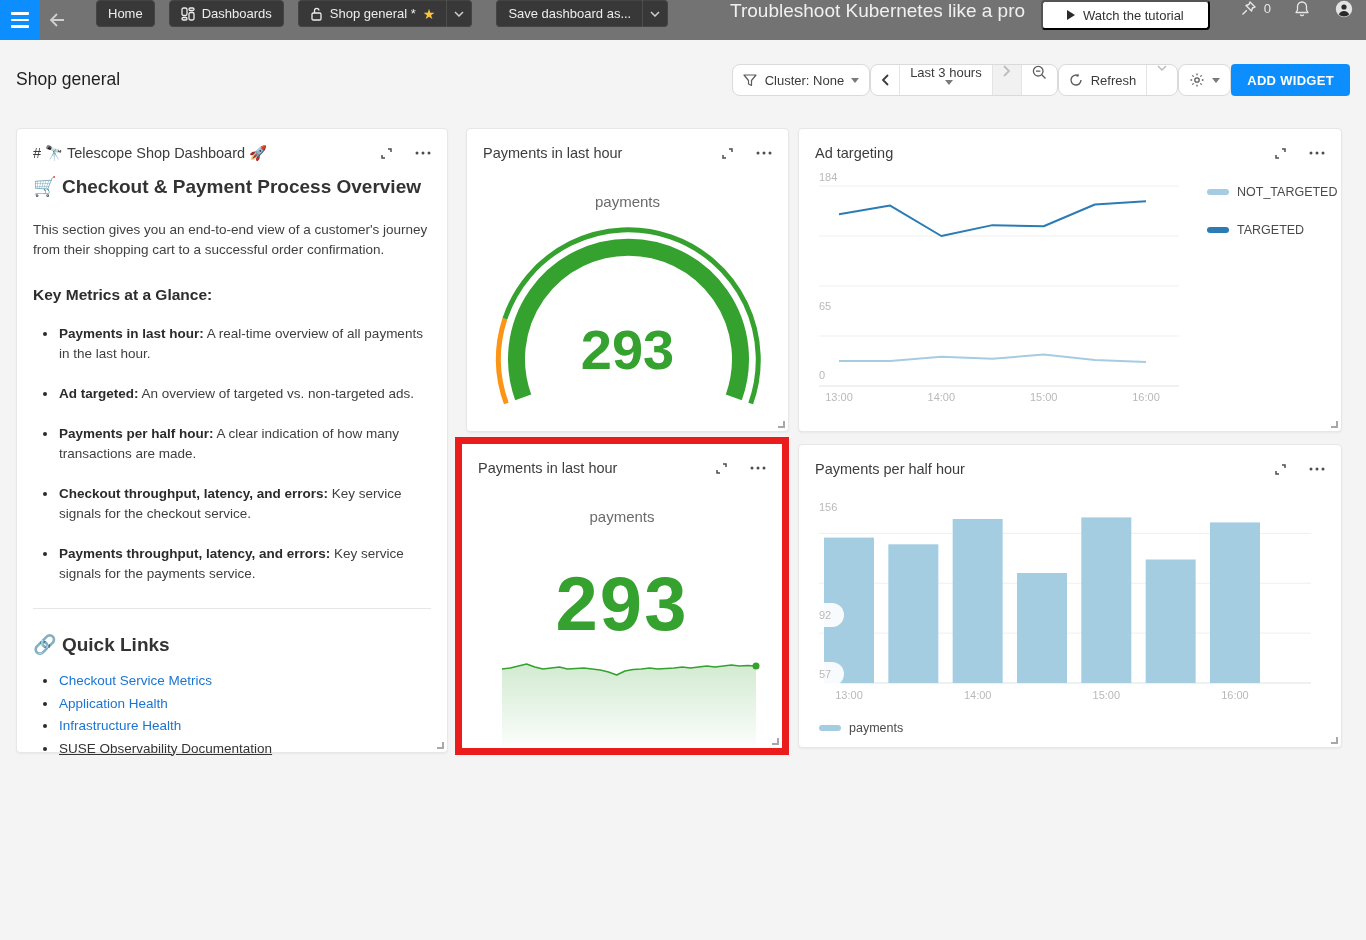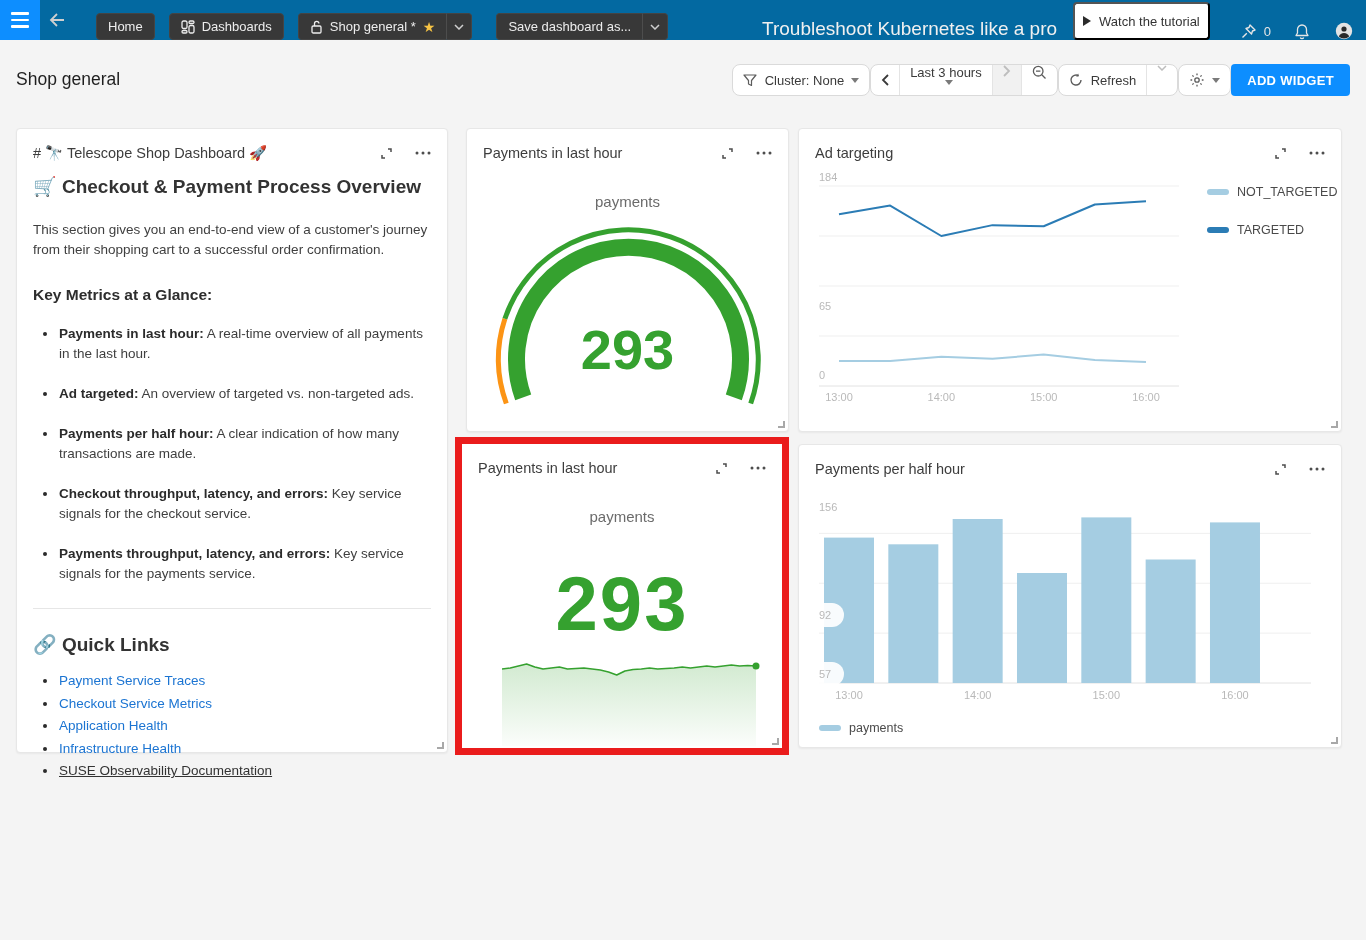--- a/index.html
+++ b/index.html
@@ -1,31 +1,31 @@
 <!DOCTYPE html>
 <html><head>
 <meta charset="utf-8">
 <style>
   * { margin:0; padding:0; box-sizing:border-box; }
   html,body { width:1366px; height:940px; }
   body { font-family:"Liberation Sans", sans-serif; background:#f4f4f4; position:relative; overflow:hidden; }
 
   
-  .topnav { position:absolute; left:0; top:0; width:1366px; height:40px; background:#0369a1; display:flex; align-items:flex-end; z-index:20; }
+  .topnav { position:absolute; left:0; top:0; width:1366px; height:40px; background:#737373; display:flex; align-items:flex-start; z-index:20; }
   .hamburger { width:40px; height:40px; background:#0d8eff; display:flex; flex-direction:column; justify-content:center; align-items:center; gap:4px; cursor:pointer; flex:0 0 auto; }
   .hamburger span { display:block; width:18px; height:2.5px; background:#fff; border-radius:1px; }
   .nav-back { width:34px; height:40px; display:flex; align-items:center; justify-content:center; color:#cfcfcf; font-size:17px; cursor:pointer; flex:0 0 auto; }
   .nav-btn { height:27px; background:#383838; border:1px solid #444; border-radius:4px; color:#ededed; font-size:13px; display:flex; align-items:center; padding:0 11px; cursor:pointer; white-space:nowrap; }
   .nav-btn .ico { margin-right:7px; display:flex; align-items:center; }
   .nav-group { display:flex; align-items:stretch; height:27px; }
   .nav-group .nav-btn { border-radius:4px 0 0 4px; border-right:none; }
   .nav-group .nav-chev { width:26px; background:#383838; border:1px solid #444; border-left:1px solid #4d4d4d; border-radius:0 4px 4px 0; display:flex; align-items:center; justify-content:center; cursor:pointer; }
   .star { color:#f6c344; font-size:14px; margin-left:7px; }
   .promo { color:#f0f0f0; font-size:19px; margin-left:auto; white-space:nowrap; }
-  .watch-btn { height:38px; background:#fff; border-radius:4px; color:#333; font-size:13px; display:flex; align-items:center; padding:0 8px; margin-left:16px; cursor:pointer; white-space:nowrap; }
+  .watch-btn { height:30px; background:#fff; border-radius:4px; color:#333; font-size:13px; display:flex; align-items:center; padding:0 24px; margin-left:16px; cursor:pointer; white-space:nowrap; }
   .watch-btn .play { width:0; height:0; border-left:8px solid #2b2b2b; border-top:5px solid transparent; border-bottom:5px solid transparent; margin-right:8px; }
   .pin-wrap { display:flex; align-items:center; margin-left:30px; color:#e6e6e6; font-size:13px; gap:7px; cursor:pointer; }
   .bell-wrap { margin-left:23px; cursor:pointer; display:flex; }
   .avatar-wrap { margin-left:25px; margin-right:13px; cursor:pointer; display:flex; }
 
   
   .page-title { position:absolute; left:16px; top:69px; font-size:17.5px; font-weight:normal; color:#1f1f1f; }
   .controls { position:absolute; right:16px; top:64px; height:32px; display:flex; align-items:flex-start; }
   .pill { height:32px; background:#fff; border:1px solid #dadada; border-radius:8px; display:flex; align-items:stretch; color:#3a3a3a; font-size:13px; }
   .seg { display:flex; align-items:center; padding:0 10px; cursor:pointer; }
@@ -245,21 +245,20 @@
   <ul class="md-ul">
     <li><b>Payments in last hour:</b><span> A real-time overview of all payments in the last hour.</span></li>
     <li><b>Ad targeted:</b><span> An overview of targeted vs. non-targeted ads.</span></li>
     <li><b>Payments per half hour:</b><span> A clear indication of how many transactions are made.</span></li>
     <li><b>Checkout throughput, latency, and errors:</b><span> Key service signals for the checkout service.</span></li>
     <li><b>Payments throughput, latency, and errors:</b><span> Key service signals for the payments service.</span></li>
   </ul>
   <hr class="md-hr">
   <div class="md-h2-links">🔗 Quick Links</div>
   <ul class="links-ul">
-    <li><a>Payment Service Traces</a></li>
     <li><a>Checkout Service Metrics</a></li>
     <li><a>Application Health</a></li>
     <li><a>Infrastructure Health</a></li>
     <li><a class="plain">SUSE Observability Documentation</a></li>
   </ul>
   <div class="grip"></div>
 </div>
 
 <div class="card card-gauge">
   <div class="card-head">

